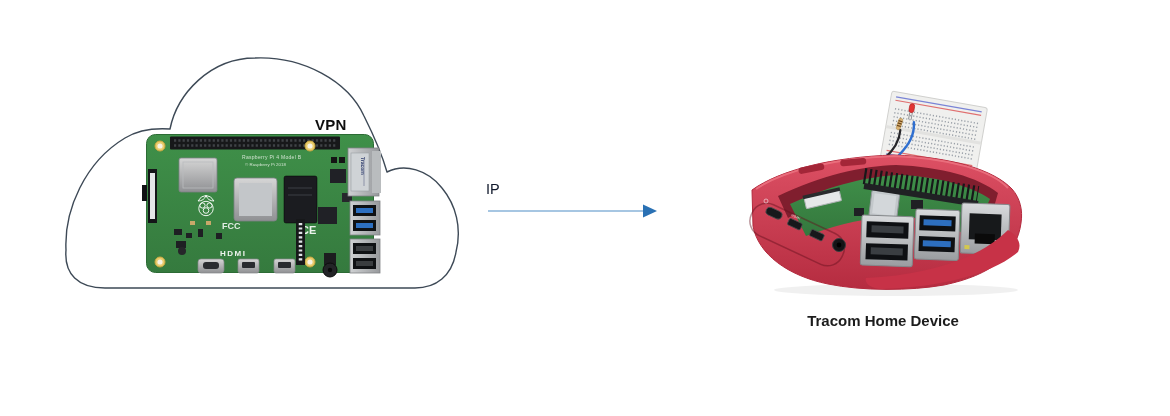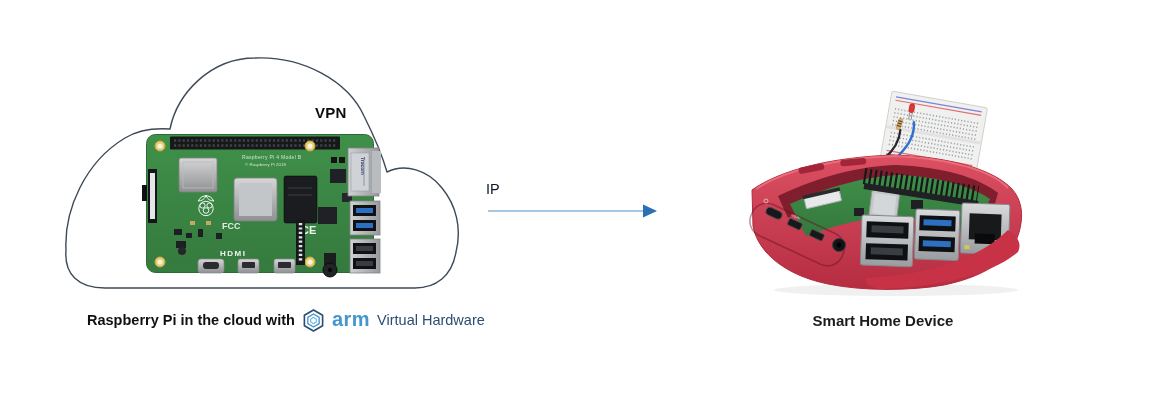--- a/index.html
+++ b/index.html
@@ -1,19 +1,19 @@
 <!DOCTYPE html>
 <html><head>
 <meta charset="utf-8">
 <style>
   html,body{margin:0;padding:0;background:#ffffff;}
   .canvas{position:relative;width:1170px;height:416px;background:#ffffff;overflow:hidden;
           font-family:"Liberation Sans", sans-serif;}
   .abs{position:absolute;}
-  .vpn-label{left:315px;top:104px;font-size:15px;font-weight:600;color:#0d0d0d;letter-spacing:.3px;}
+  .vpn-label{left:315px;top:116px;font-size:15px;font-weight:600;color:#0d0d0d;letter-spacing:.3px;}
   .ip-label{left:486px;top:181px;font-size:14.5px;font-weight:500;color:#0f172a;}
   .caption-left{left:87px;top:306px;height:28px;display:flex;align-items:center;gap:7px;}
   .caption-left .prefix{font-size:14.5px;font-weight:600;color:#101010;white-space:nowrap;}
   .caption-left .arm{font-size:20px;font-weight:700;color:#4596cc;line-height:1;letter-spacing:.5px;padding-bottom:2px;white-space:nowrap;}
   .caption-left .vh{font-size:14.5px;font-weight:400;color:#2b4d72;white-space:nowrap;}
   .caption-right{left:780px;top:312px;width:206px;text-align:center;font-size:15px;font-weight:600;color:#1c1c1c;}
   svg{display:block;}
 </style>
 </head>
 <body>
@@ -312,26 +312,16 @@
         <circle cx="5" cy="5" r="6.5" fill="#141417" stroke="#3c3c40"></circle>
         <circle cx="5" cy="5" r="2.4" fill="#000"></circle>
       </g>
       <circle cx="20" cy="143" r="2" fill="none" stroke="#f0d9dc" stroke-width=".7"></circle>
     </g>
 
     <path d="M 120 220 C 180 217, 232 202, 262 172 C 272 178, 276 186, 272 194
              C 246 216, 196 229, 136 231 C 126 231, 118 226, 120 220 Z" fill="#c73247"></path>
   </svg>
 
-  <div class="abs caption-left">
-    <span class="prefix">Raspberry Pi in the cloud with</span>
-    <svg width="23" height="25" viewBox="0 0 24 26">
-      <polygon points="12,2 21.5,7.5 21.5,18.5 12,24 2.5,18.5 2.5,7.5" fill="none" stroke="#2b4d72" stroke-width="1.7" stroke-linejoin="round"></polygon>
-      <polygon points="12,6.2 17.9,9.7 17.9,16.3 12,19.8 6.1,16.3 6.1,9.7" fill="none" stroke="#4596cc" stroke-width="1.4" stroke-linejoin="round"></polygon>
-      <polygon points="12,9.6 15,11.6 15,14.4 12,16.4 9,14.4 9,11.6" fill="none" stroke="#74b9e4" stroke-width="1.2" stroke-linejoin="round"></polygon>
-    </svg>
-    <span class="arm">arm</span>
-    <span class="vh">Virtual Hardware</span>
-  </div>
-
-  <div class="abs caption-right">Smart Home Device</div>
+
+  <div class="abs caption-right">Tracom Home Device</div>
 
 </div>
 
 </body></html>

